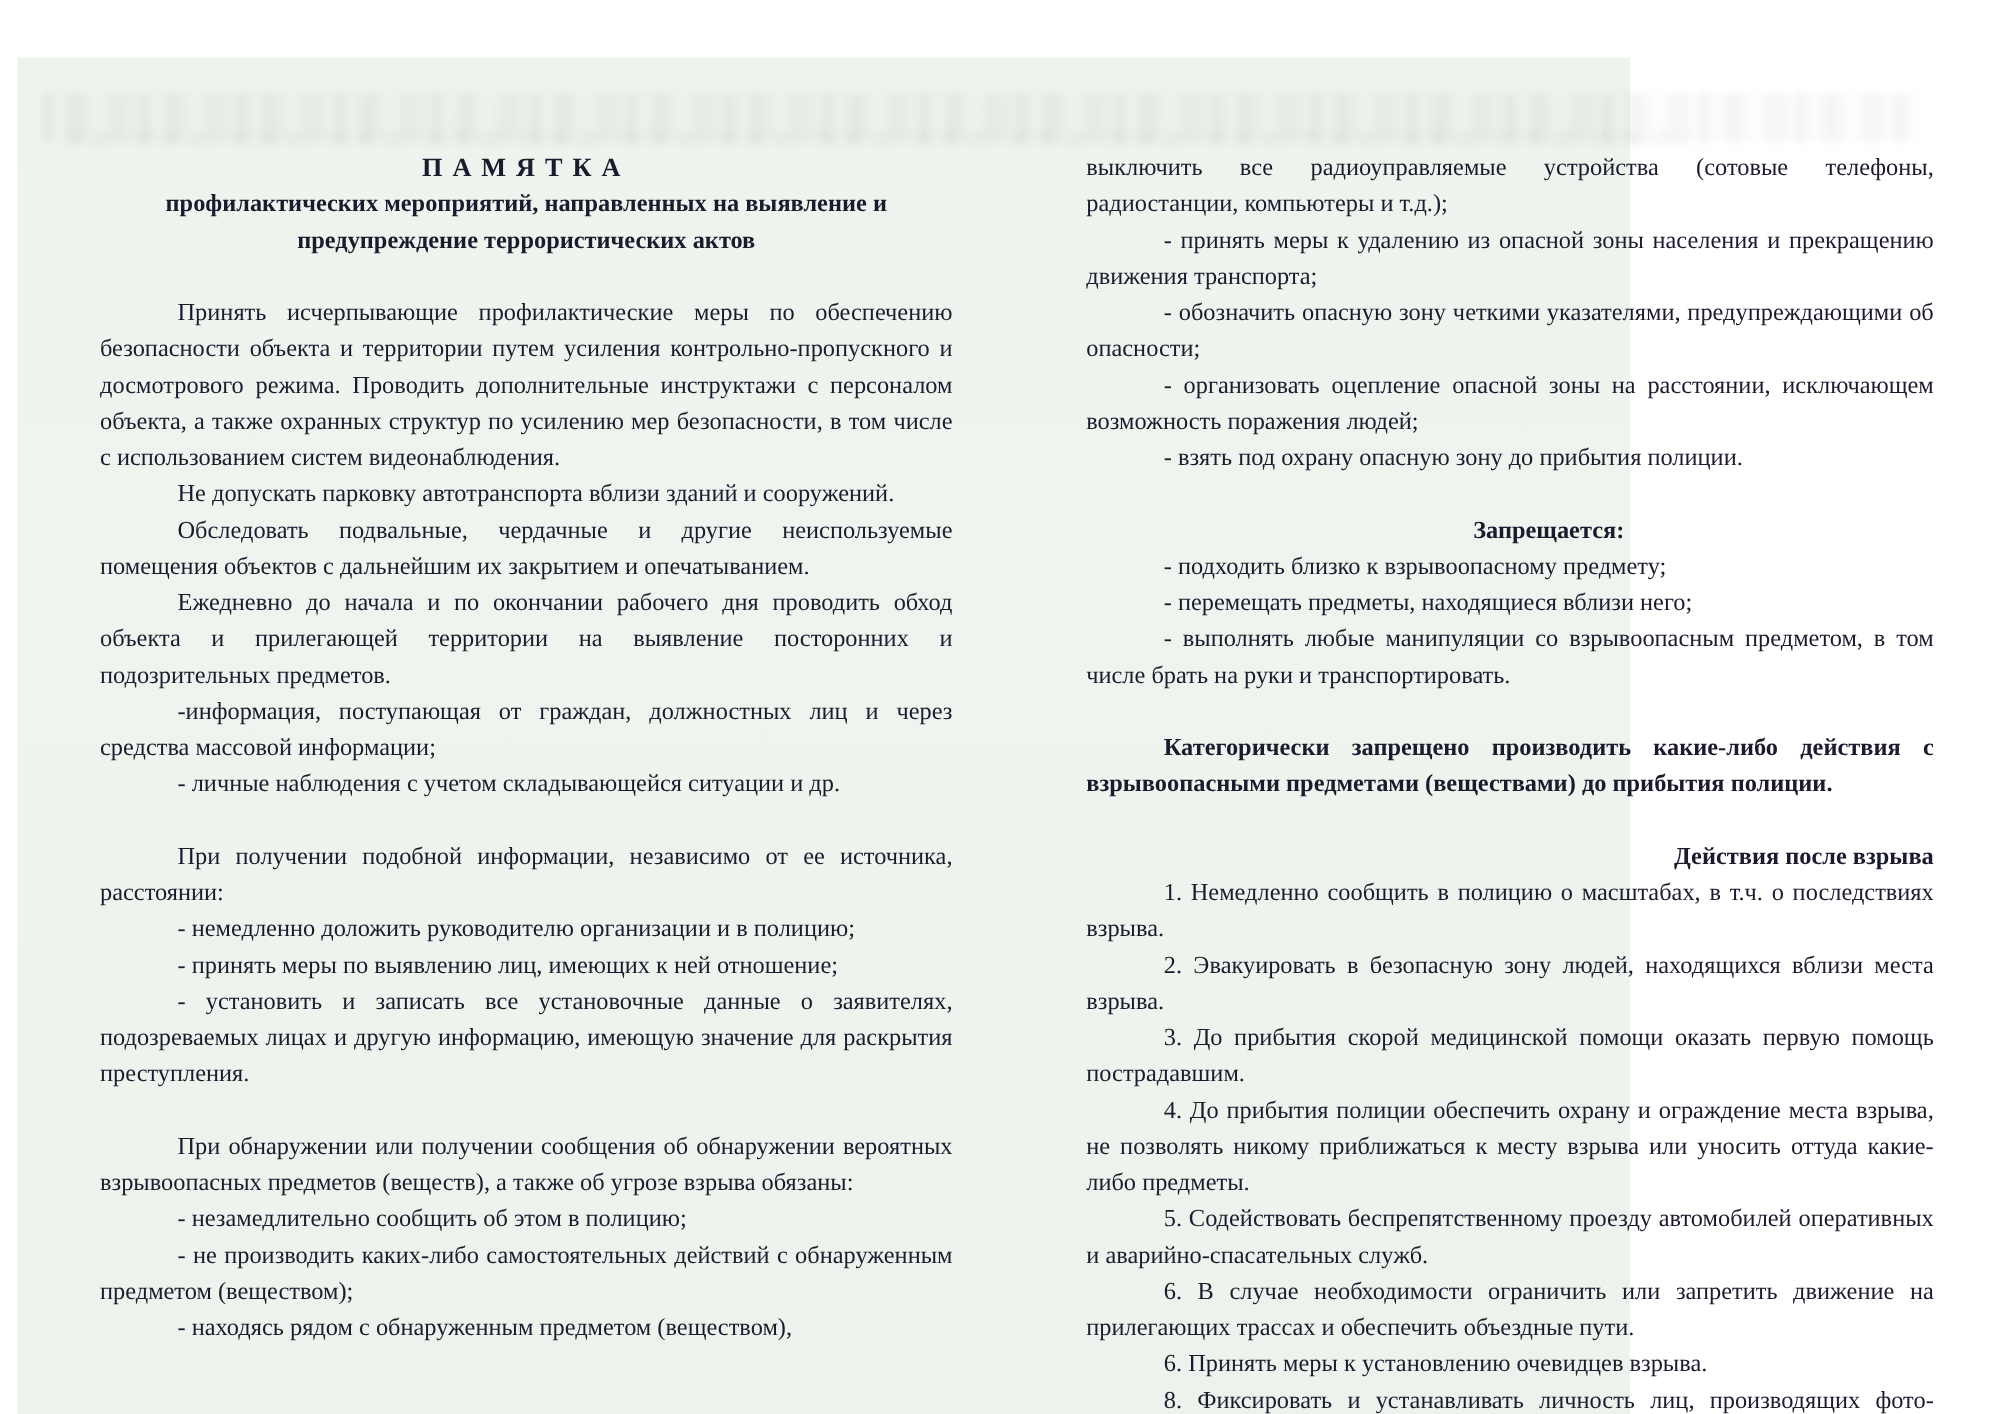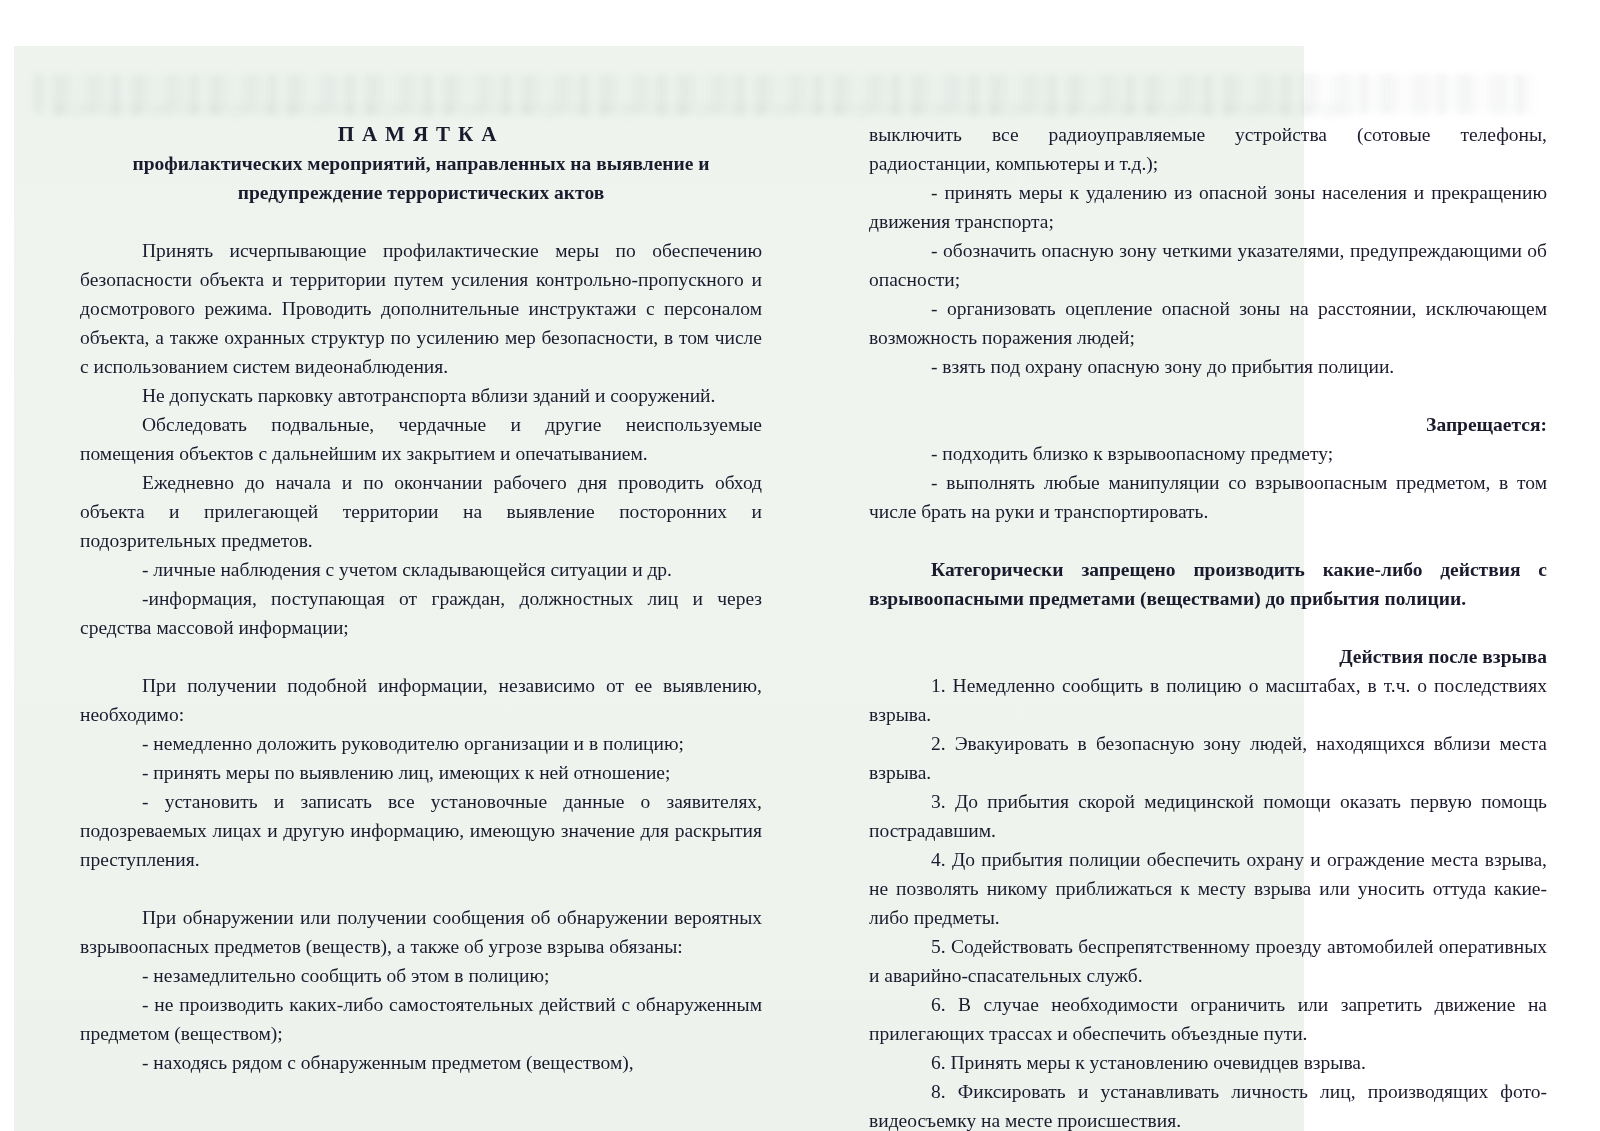--- a/index.html
+++ b/index.html
@@ -74,56 +74,57 @@
     text-indent: 0;
   }
   .subtitle {
     text-align: center;
     font-weight: bold;
     text-indent: 0;
   }
   .para, .item { text-indent: 62px; }
   .cont { text-indent: 0; }
   .bold-para { font-weight: bold; text-indent: 62px; }
-  .heading-indent { font-weight: bold; text-indent: 62px; text-align: right; }
+  .heading-indent { font-weight: bold; text-indent: 62px; text-align: center; }
   .heading-center { font-weight: bold; text-align: right; text-indent: 0; }
 </style>
 </head>
 <body>
 
 <div class="scan-frame">
   <div class="paper">
     <div class="bleed-band"></div>
     <div class="bleed-band second"></div>
     <div class="col col-left" id="col-left">
         <div class="block title">ПАМЯТКА</div>
         <div class="block subtitle">профилактических мероприятий, направленных на выявление и предупреждение террористических актов</div>
         <div class="block para gap">Принять исчерпывающие профилактические меры по обеспечению безопасности объекта и территории путем усиления контрольно-пропускного и досмотрового режима. Проводить дополнительные инструктажи с персоналом объекта, а также охранных структур по усилению мер безопасности, в том числе с использованием систем видеонаблюдения.</div>
         <div class="block para">Не допускать парковку автотранспорта вблизи зданий и сооружений.</div>
         <div class="block para">Обследовать подвальные, чердачные и другие неиспользуемые помещения объектов с дальнейшим их закрытием и опечатыванием.</div>
         <div class="block para">Ежедневно до начала и по окончании рабочего дня проводить обход объекта и прилегающей территории на выявление посторонних и подозрительных предметов.</div>
+        <div class="block item">-информация, поступающая от граждан, должностных лиц и через средства массовой информации;</div>
         <div class="block item">- личные наблюдения с учетом складывающейся ситуации и др.</div>
-        <div class="block item">-информация, поступающая от граждан, должностных лиц и через средства массовой информации;</div>
-        <div class="block para gap">При получении подобной информации, независимо от ее выявлению, необходимо:</div>
+        <div class="block para gap">При получении подобной информации, независимо от ее источника, расстоянии:</div>
         <div class="block item">- немедленно доложить руководителю организации и в полицию;</div>
         <div class="block item">- принять меры по выявлению лиц, имеющих к ней отношение;</div>
         <div class="block item">- установить и записать все установочные данные о заявителях, подозреваемых лицах и другую информацию, имеющую значение для раскрытия преступления.</div>
         <div class="block para gap">При обнаружении или получении сообщения об обнаружении вероятных взрывоопасных предметов (веществ), а также об угрозе взрыва обязаны:</div>
         <div class="block item">- незамедлительно сообщить об этом в полицию;</div>
         <div class="block item">- не производить каких-либо самостоятельных действий с обнаруженным предметом (веществом);</div>
         <div class="block item">- находясь рядом с обнаруженным предметом (веществом),</div>
       </div>
     <div class="col col-right" id="col-right">
         <div class="block cont">выключить все радиоуправляемые устройства (сотовые телефоны, радиостанции, компьютеры и т.д.);</div>
         <div class="block item">- принять меры к удалению из опасной зоны населения и прекращению движения транспорта;</div>
         <div class="block item">- обозначить опасную зону четкими указателями, предупреждающими об опасности;</div>
         <div class="block item">- организовать оцепление опасной зоны на расстоянии, исключающем возможность поражения людей;</div>
         <div class="block item">- взять под охрану опасную зону до прибытия полиции.</div>
         <div class="block heading-indent gap">Запрещается:</div>
         <div class="block item">- подходить близко к взрывоопасному предмету;</div>
+        <div class="block item">- перемещать предметы, находящиеся вблизи него;</div>
         <div class="block item">- выполнять любые манипуляции со взрывоопасным предметом, в том числе брать на руки и транспортировать.</div>
         <div class="block bold-para gap">Категорически запрещено производить какие-либо действия с взрывоопасными предметами (веществами) до прибытия полиции.</div>
         <div class="block heading-center gap">Действия после взрыва</div>
         <div class="block item">1. Немедленно сообщить в полицию о масштабах, в т.ч. о последствиях взрыва.</div>
         <div class="block item">2. Эвакуировать в безопасную зону людей, находящихся вблизи места взрыва.</div>
         <div class="block item">3. До прибытия скорой медицинской помощи оказать первую помощь пострадавшим.</div>
         <div class="block item">4. До прибытия полиции обеспечить охрану и ограждение места взрыва, не позволять никому приближаться к месту взрыва или уносить оттуда какие-либо предметы.</div>
         <div class="block item">5. Содействовать беспрепятственному проезду автомобилей оперативных и аварийно-спасательных служб.</div>
         <div class="block item">6. В случае необходимости ограничить или запретить движение на прилегающих трассах и обеспечить объездные пути.</div>
         <div class="block item">6. Принять меры к установлению очевидцев взрыва.</div>

